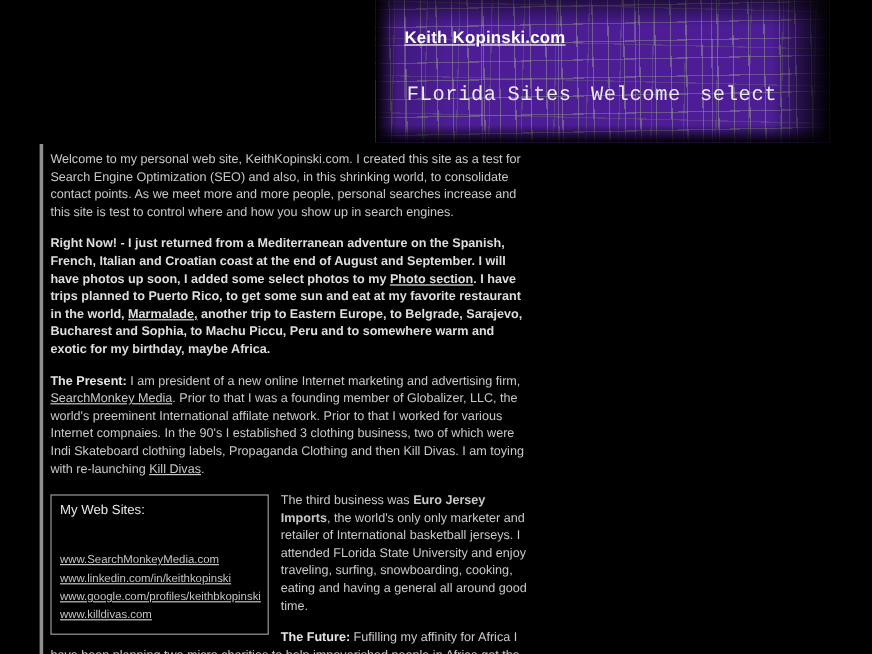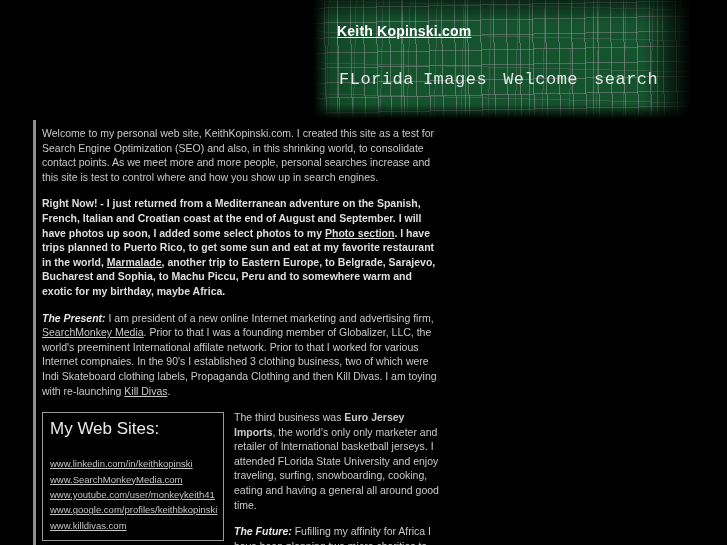--- a/index.html
+++ b/index.html
@@ -14,21 +14,21 @@
     font-family: "Liberation Sans", sans-serif;
     color: #b6b6b6;
   }
 
   
   #header {
     position: absolute;
     left: 313px; top: 0px;
     width: 378px; height: 119px;
     overflow: hidden;
-    background-color: #14532d;
+    background-color: #4c1d95;
   }
   
   .grid-layer {
     position: absolute;
     left: -40px; top: -26px;
     width: 470px; height: 190px;
   }
   .grid-a {
     background-image:
       repeating-linear-gradient(to right,
@@ -102,35 +102,35 @@
   }
   #content p {
     margin: 0 0 12px 0;
     font-size: 10.5px;
     line-height: 14.6px;
     color: #c9c9c9;
     text-align: left;
   }
   #content p.bold, #content p.bold a { font-weight: bold; color: #dedede; }
   #content a { color: #c9c9c9; text-decoration: underline; }
-  .lead-in { font-weight: bold; color: #e4e4e4; font-style: italic; }
+  .lead-in { font-weight: bold; color: #e4e4e4; }
 
   
   #websites-box {
     float: left;
     width: 182px;
     margin: 2px 10px 8px 0;
     padding: 6px 7px 7px 7px;
     border: 1px solid #9a9a9a;
     background: #000;
   }
   #websites-title {
-    font-size: 17px;
+    font-size: 11px;
     color: #e9e9e9;
-    margin-bottom: 17px;
+    margin-bottom: 28px;
   }
   #websites-list { list-style: none; margin: 0; padding: 0; }
   #websites-list li { margin: 0 0 1px 0; line-height: 12.4px; }
   #websites-list a {
     font-size: 9.5px;
     color: #c5c5c5;
     text-decoration: underline;
     white-space: nowrap;
   }
   .clear { clear: both; }
@@ -139,37 +139,36 @@
 <body>
 
 <div id="header">
   <div class="grid-layer grid-a"></div>
   <div class="grid-layer grid-b"></div>
   <div class="grid-layer grid-c"></div>
   <div class="grid-fade"></div>
 
   <a id="site-title" href="#">Keith Kopinski.com</a>
 
-  <div id="main-nav"><a href="#">FLorida</a><span class="navgap"></span><a href="#">Images</a><span class="navgap-wide"></span><a href="#">Welcome</a><span class="navgap-wide"></span><a href="#">search</a></div>
+  <div id="main-nav"><a href="#">FLorida</a><span class="navgap"></span><a href="#">Sites</a><span class="navgap-wide"></span><a href="#">Welcome</a><span class="navgap-wide"></span><a href="#">select</a></div>
 </div>
 
 <div id="content">
 
   <p>Welcome to my personal web site, KeithKopinski.com. I created this site as a test for Search Engine Optimization (SEO) and also, in this shrinking world, to consolidate contact points. As we meet more and more people, personal searches increase and this site is test to control where and how you show up in search engines.</p>
 
   <p class="bold"><span>Right Now! -</span><span> I just returned from a Mediterranean adventure on the Spanish, French, Italian and Croatian coast at the end of August and September. I will have photos up soon, I added some select photos to my </span><a href="#">Photo section</a><span>. I have trips planned to Puerto Rico, to get some sun and eat at my favorite restaurant in the world, </span><a href="#">Marmalade,</a><span> another trip to Eastern Europe, to Belgrade, Sarajevo, Bucharest and Sophia, to Machu Piccu, Peru and to somewhere warm and exotic for my birthday, maybe Africa.</span></p>
 
   <p><span class="lead-in">The Present:</span><span> I am president of a new online Internet marketing and advertising firm, </span><a href="#">SearchMonkey Media</a><span>. Prior to that I was a founding member of Globalizer, LLC, the world's preeminent International affilate network. Prior to that I worked for various Internet compnaies. In the 90's I established 3 clothing business, two of which were Indi Skateboard clothing labels, Propaganda Clothing and then Kill Divas. I am toying with re-launching </span><a href="#">Kill Divas</a><span>.</span></p>
 
   <div id="websites-box">
     <div id="websites-title">My Web Sites:</div>
     <ul id="websites-list">
+      <li><a href="#">www.SearchMonkeyMedia.com</a></li>
       <li><a href="#">www.linkedin.com/in/keithkopinski</a></li>
-      <li><a href="#">www.SearchMonkeyMedia.com</a></li>
-      <li><a href="#">www.youtube.com/user/monkeykeith41</a></li>
       <li><a href="#">www.google.com/profiles/keithbkopinski</a></li>
       <li><a href="#">www.killdivas.com</a></li>
 
     </ul>
   </div>
 
   <p><span>  The third business was </span><b>Euro Jersey Imports</b><span>, the world's only only marketer and retailer of International basketball jerseys. I attended FLorida State University and enjoy traveling, surfing, snowboarding, cooking, eating and having a general all around good time.</span></p>
 
   <p><span class="lead-in">The Future:</span><span> Fufilling my affinity for Africa I have been planning two micro charities to help impoverished people in Africa get the things they need, and to assist them in becoming more entrepreneurial. I believe this can be used as as a two-fold atack on poverty and corruption which plagues the continent. I have derived inspiration from Vanderilt University professor, Nobel Prize winner </span></p>
 

